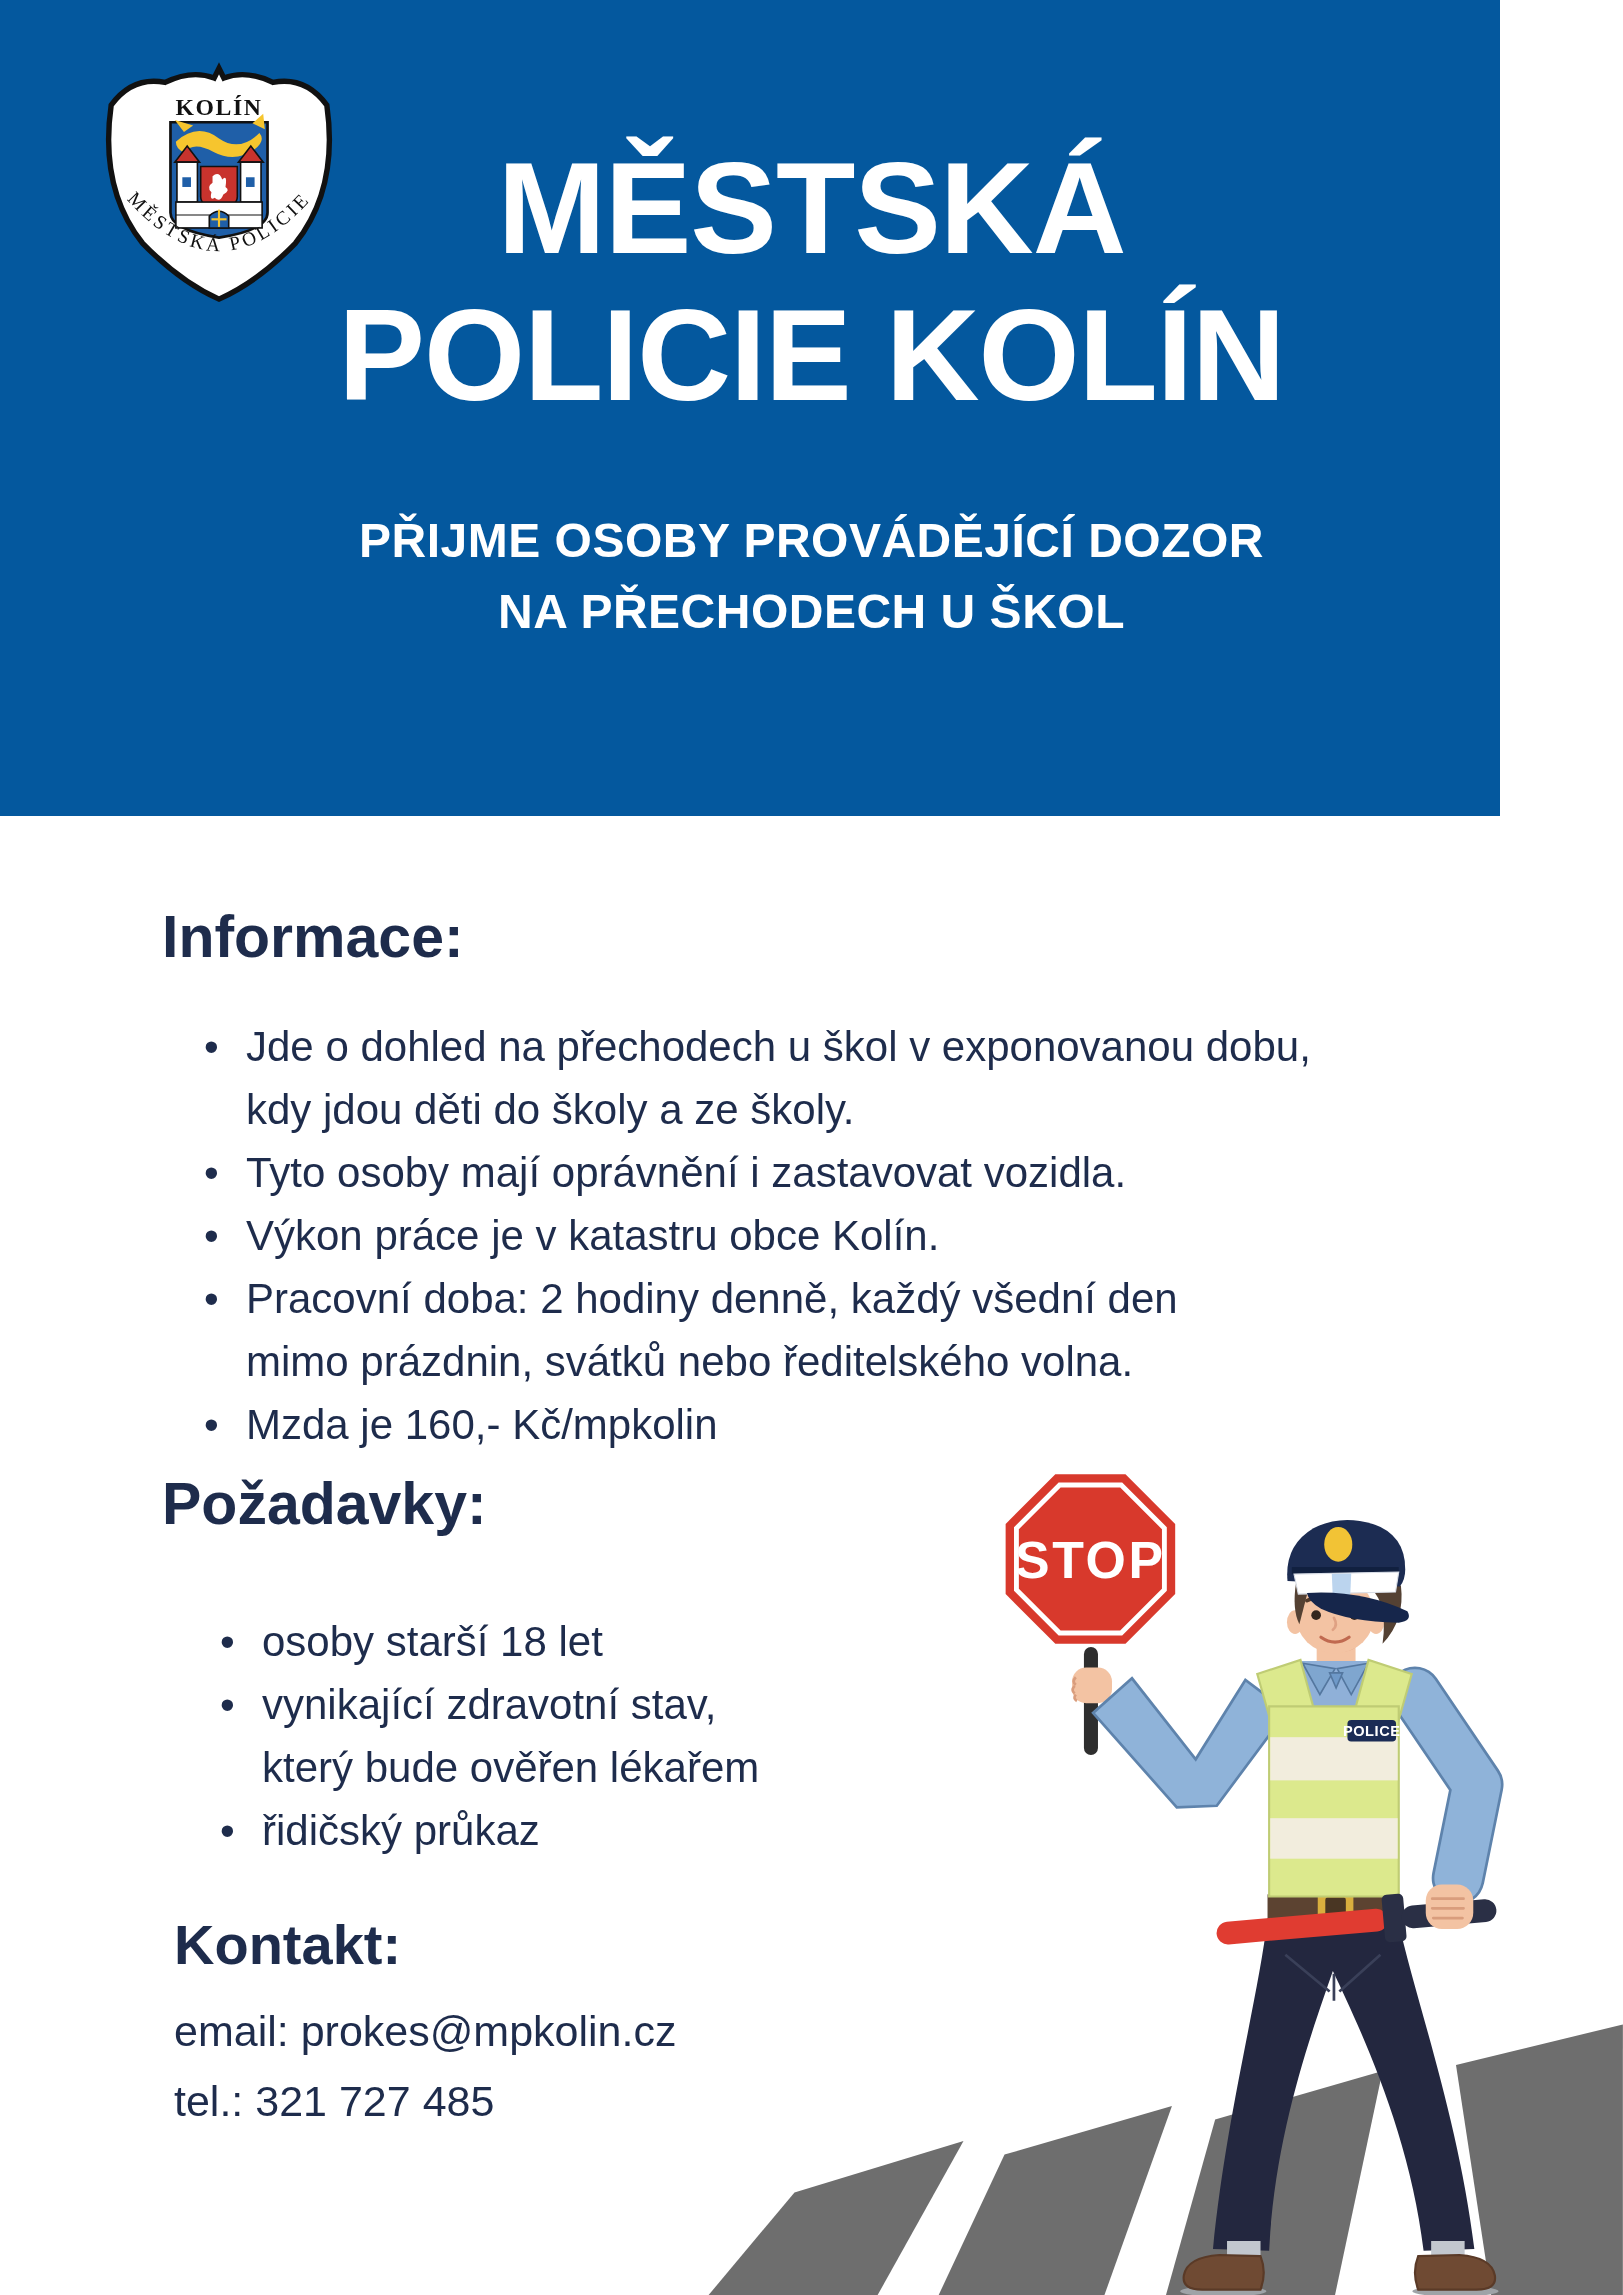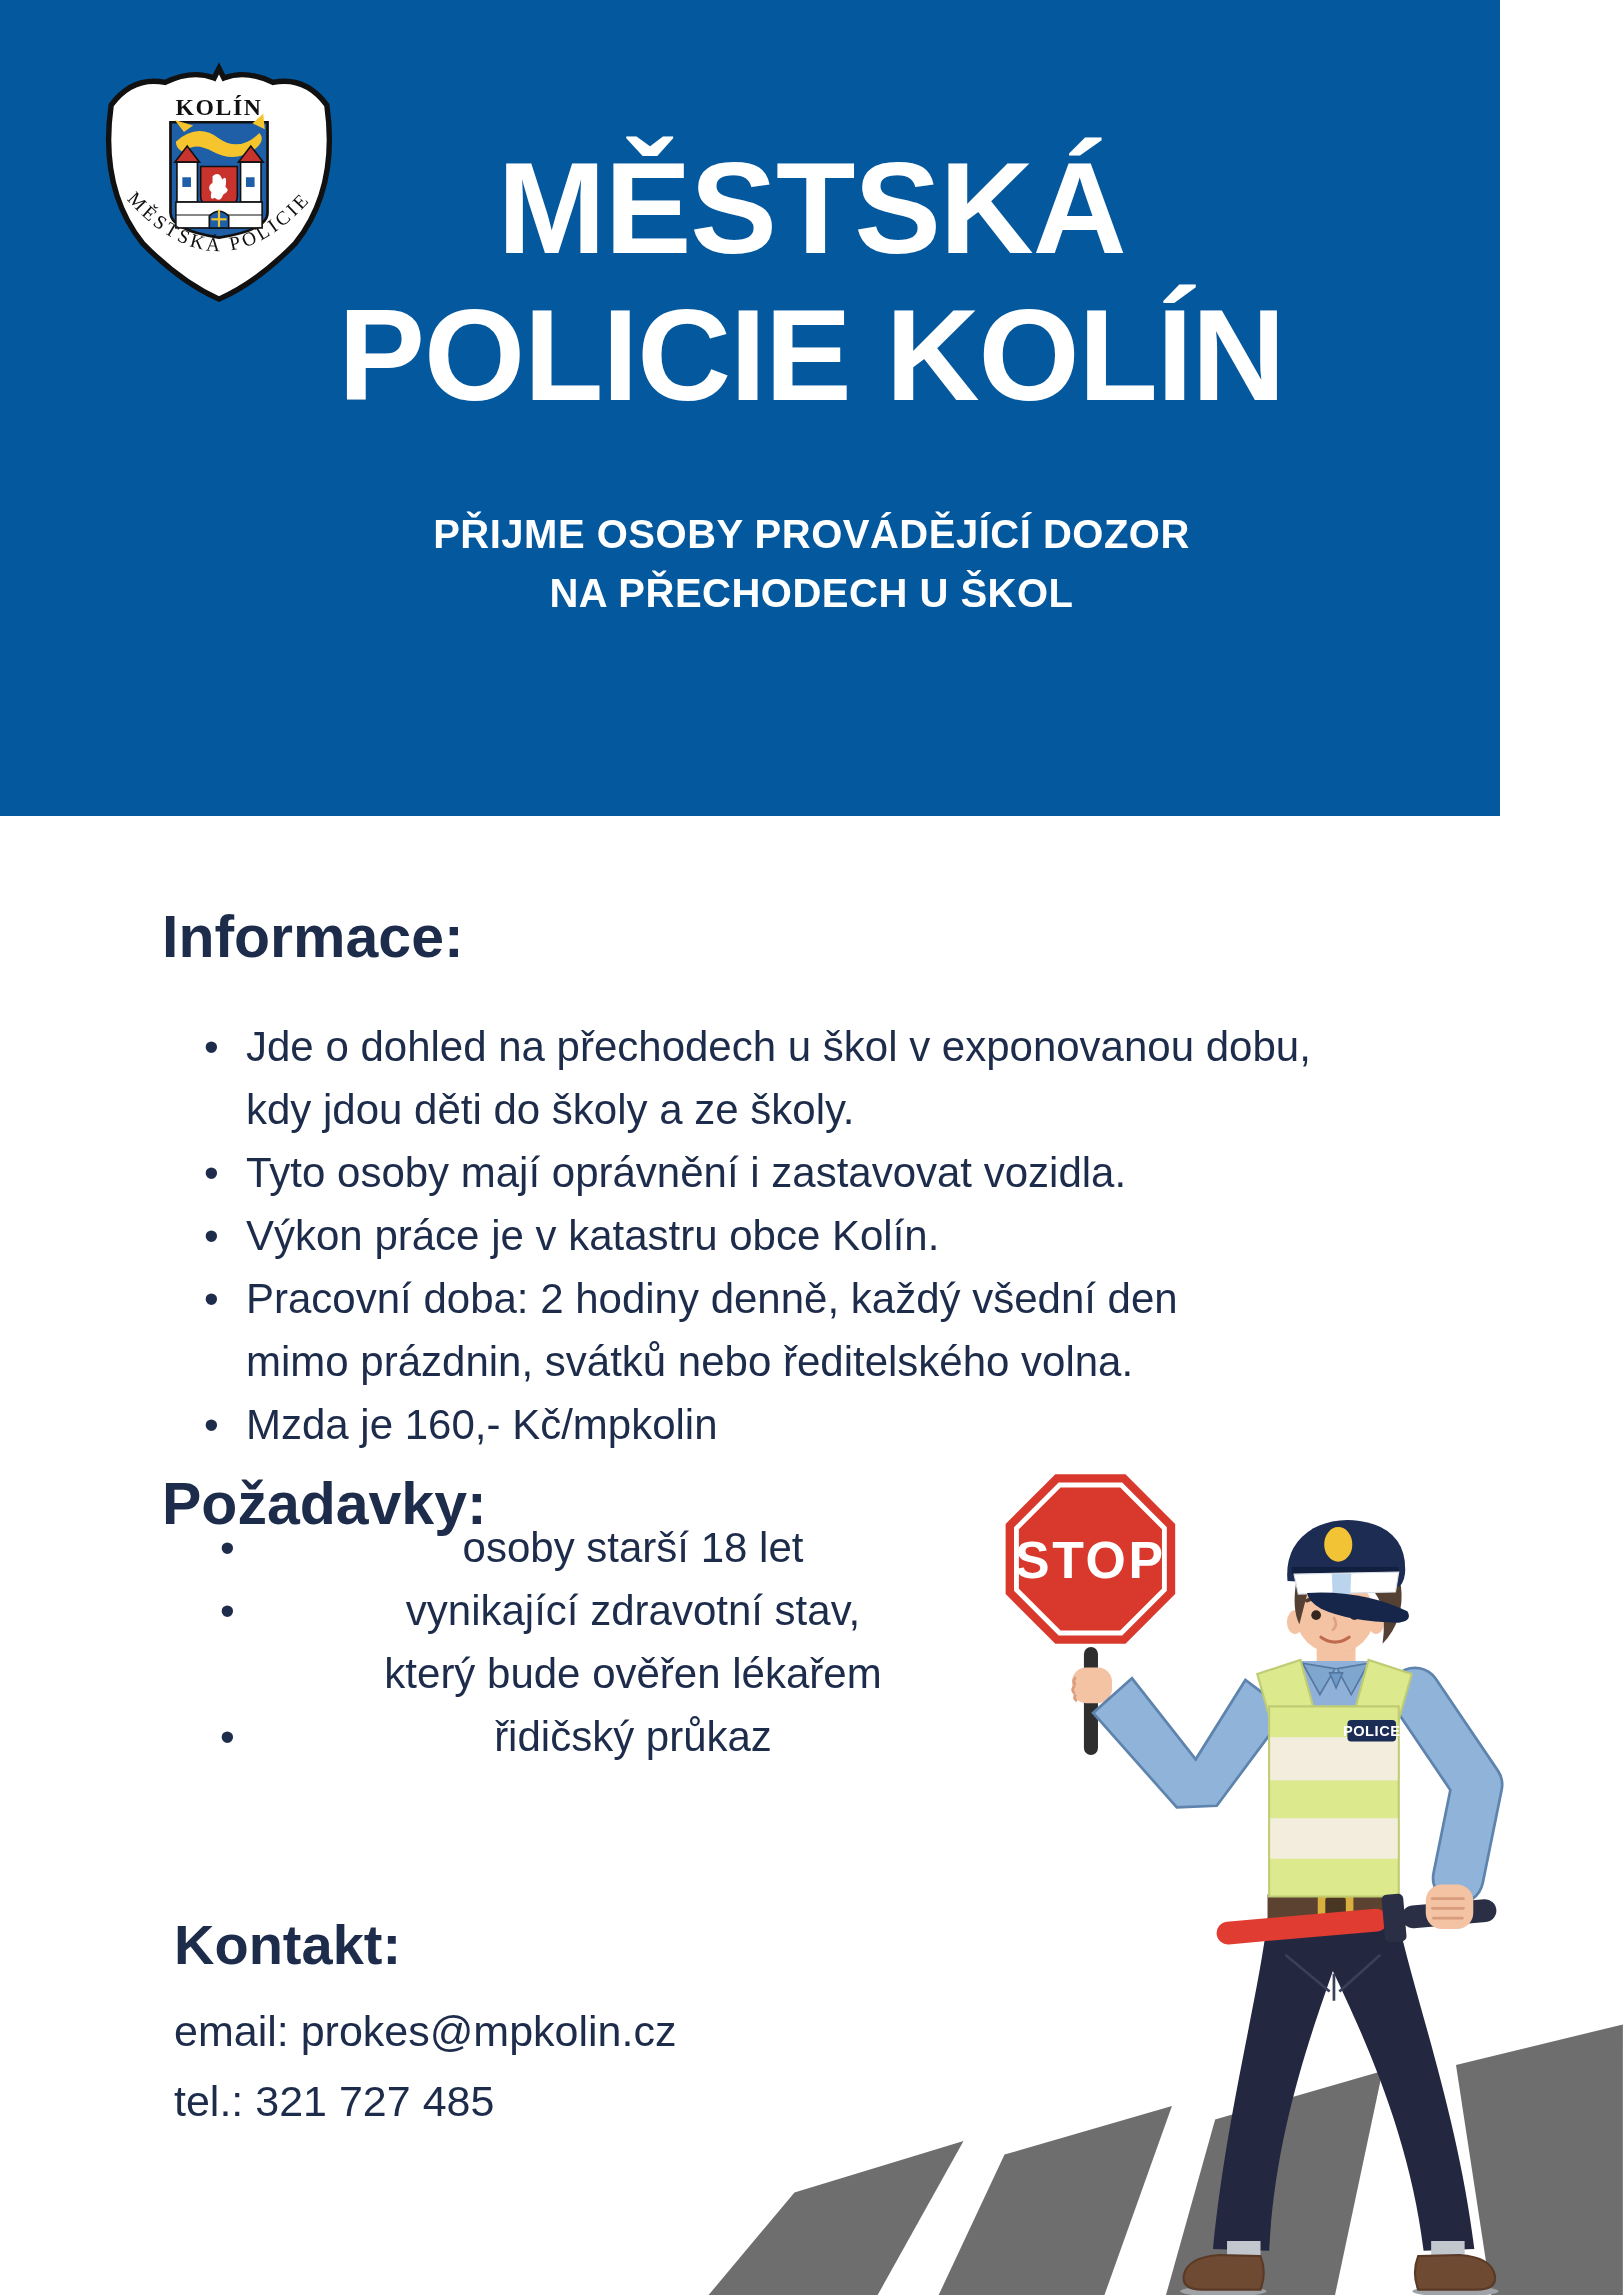--- a/index.html
+++ b/index.html
@@ -3,21 +3,21 @@
 <meta charset="utf-8">
 <style>
   html,body{margin:0;padding:0;background:#ffffff;}
   .page{position:relative;width:1623px;height:2295px;background:#ffffff;overflow:hidden;
         font-family:"Liberation Sans", sans-serif;}
   
   .header{position:absolute;left:0;top:0;width:1500px;height:816px;background:#04589E;}
   .title{position:absolute;left:0;top:135px;width:1623px;text-align:center;
          color:#ffffff;font-weight:bold;font-size:130px;line-height:1.13;letter-spacing:-1.1px;}
   .subtitle{position:absolute;left:0;top:505px;width:1623px;text-align:center;
-            color:#ffffff;font-weight:bold;font-size:40px;line-height:1.48;letter-spacing:0.5px;}
+            color:#ffffff;font-weight:bold;font-size:48px;line-height:1.48;letter-spacing:0.5px;}
   
   .logo{position:absolute;left:95px;top:51px;width:248px;height:259px;}
   
   .h-navy{position:absolute;color:#1E2C4C;font-weight:bold;text-align:right;}
   .h1{left:162px;font-size:59px;letter-spacing:0;}
   .list{position:absolute;left:162px;width:1339px;margin:16px;padding:0;list-style:none;
         color:#1E2C4C;font-size:42px;line-height:1.5;}
   .list li{position:relative;padding-left:68px;white-space:pre-line;}
   .list li::before{content:"\2022";position:absolute;left:26px;top:0;}
   .req{left:178px;}
@@ -88,21 +88,21 @@
     <li>Jde o dohled na přechodech u škol v exponovanou dobu,
 kdy jdou děti do školy a ze školy.</li>
     <li>Tyto osoby mají oprávnění i zastavovat vozidla.</li>
     <li>Výkon práce je v katastru obce Kolín.</li>
     <li>Pracovní doba: 2 hodiny denně, každý všední den
 mimo prázdnin, svátků nebo ředitelského volna.</li>
     <li>Mzda je 160,- Kč/mpkolin</li>
   </ul>
 
   <div class="h-navy h1" style="top:1470px;font-size:59px;">Požadavky:</div>
-  <ul class="list req" style="top:1500px;width:810px;text-align:center;">
+  <ul class="list req" style="top:1594px;width:810px;">
     <li>osoby starší 18 let</li>
     <li>vynikající zdravotní stav,
 který bude ověřen lékařem</li>
     <li>řidičský průkaz</li>
   </ul>
 
   <div class="h-navy h1" style="top:1912px;left:174px;font-size:56px;">Kontakt:</div>
   <div class="contact-line" style="top:1998px;left:174px;">email: prokes@mpkolin.cz</div>
   <div class="contact-line" style="top:2068px;left:174px;">tel.: 321 727 485</div>
 

